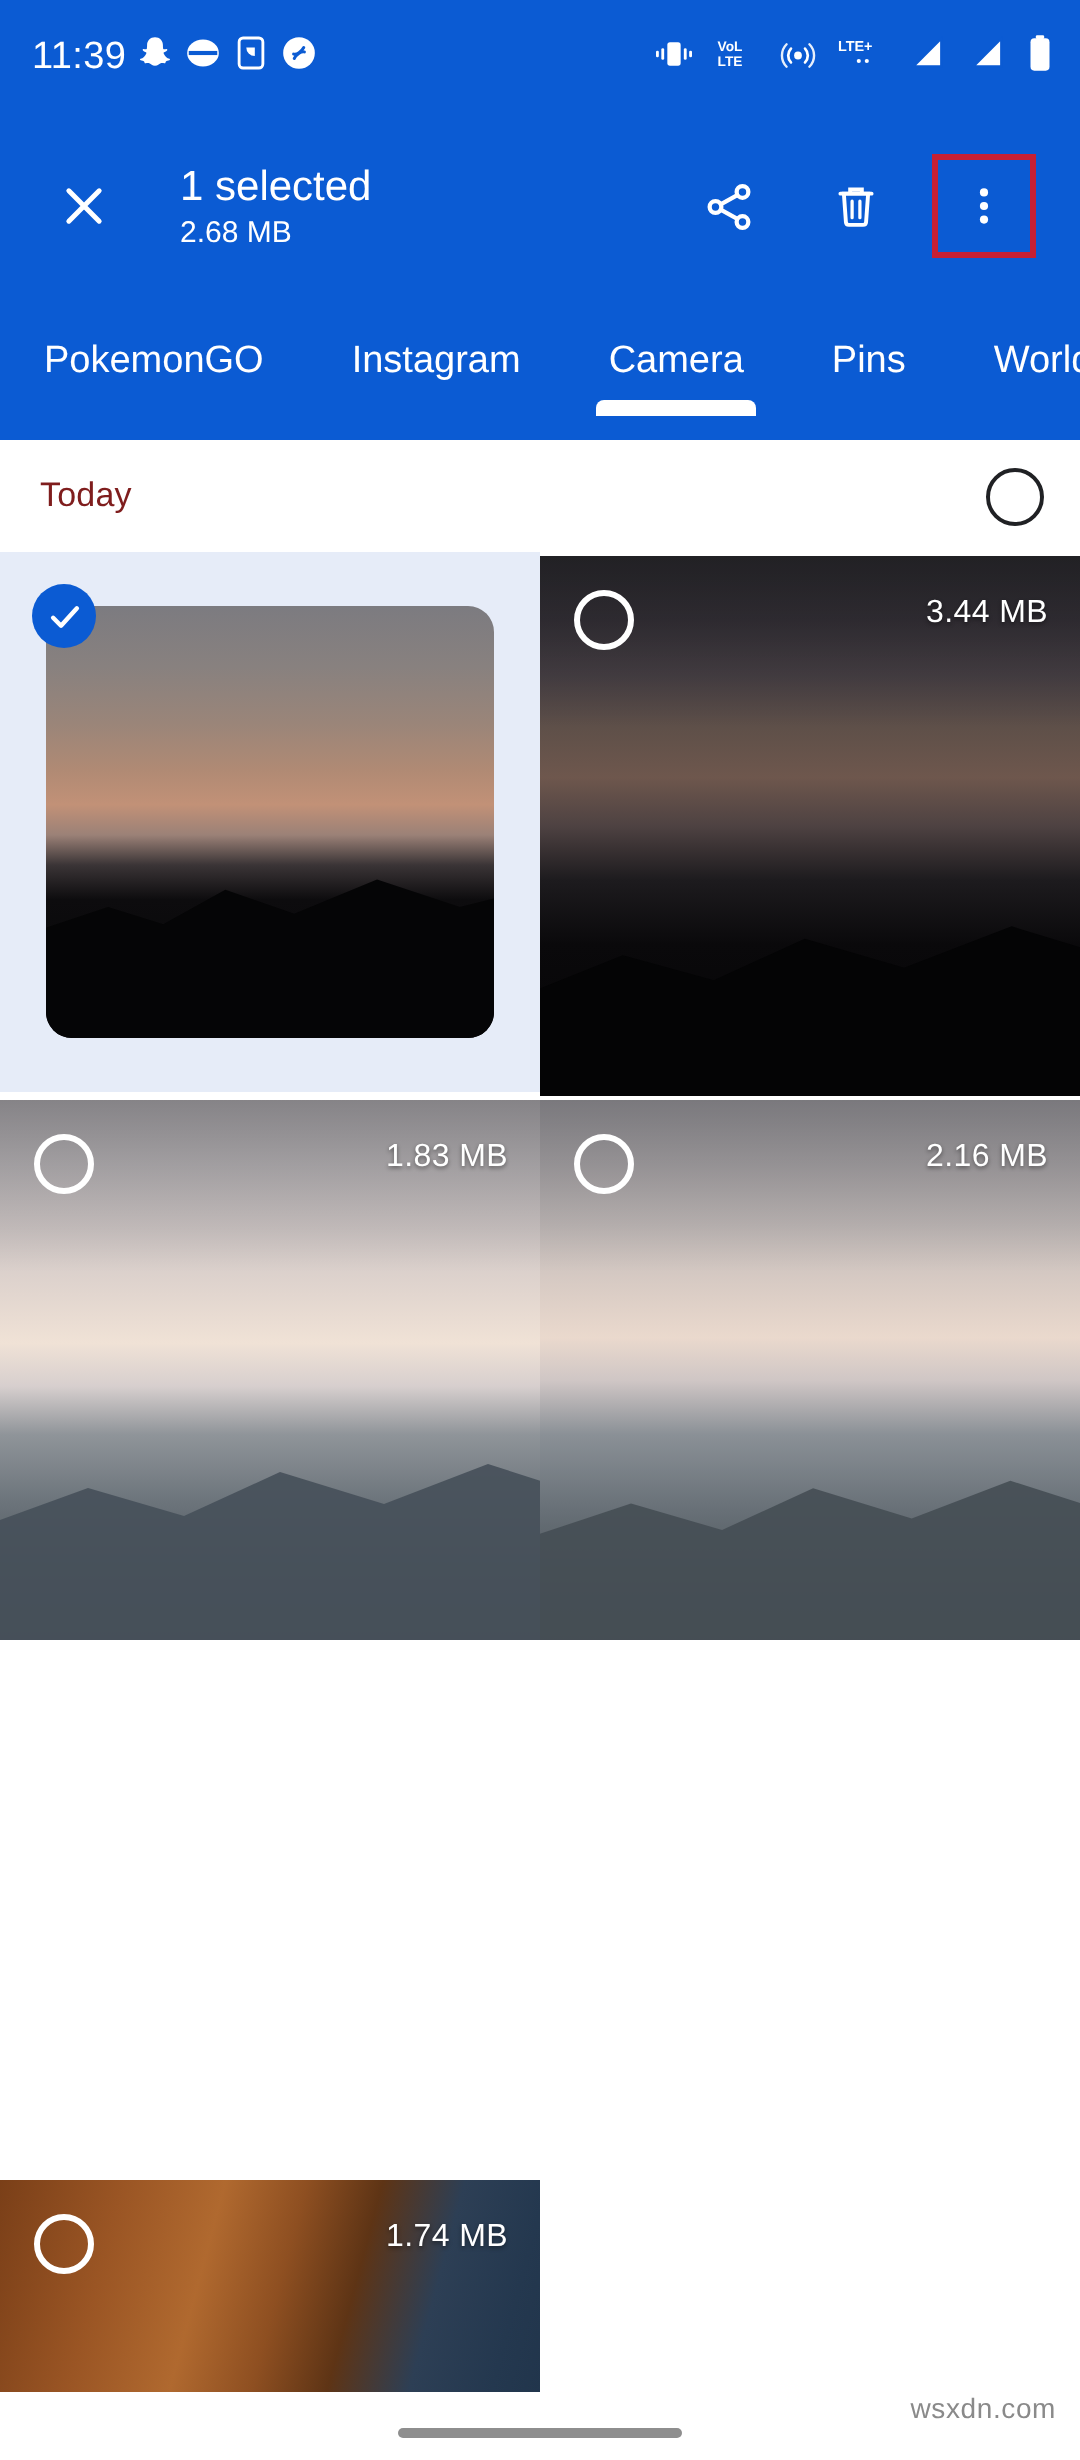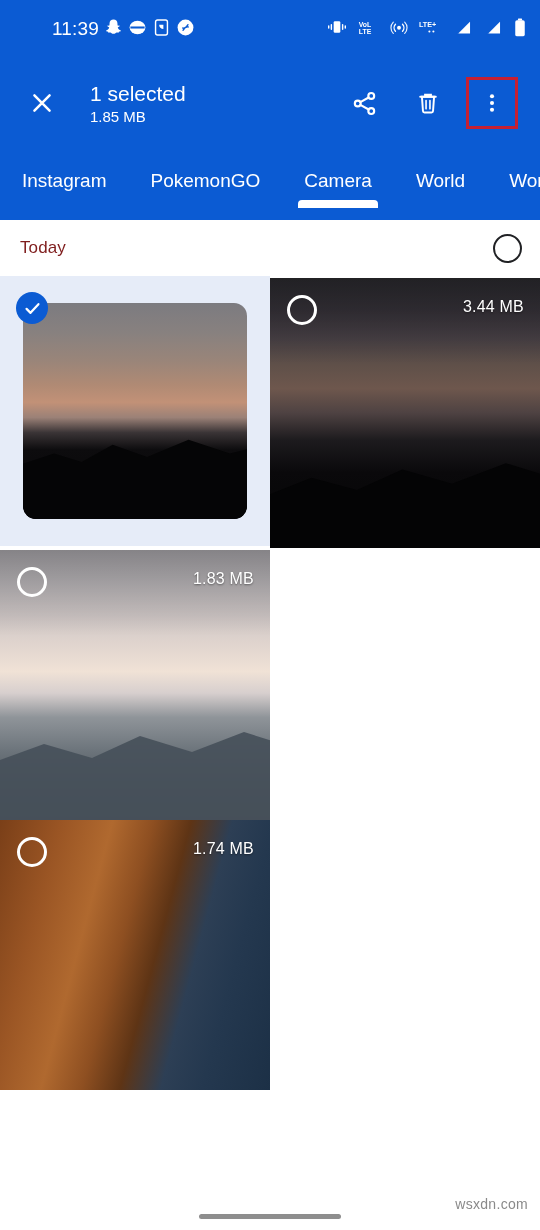--- a/index.html
+++ b/index.html
@@ -17,21 +17,21 @@
   }
 
   
   .status-bar {
     height:58px;
     background:var(--brand);
     display:flex; align-items:center;
     padding:0 14px 0 16px;
     color:#fff;
   }
-  .status-left { display:flex; align-items:center; gap:5px;margin-left:36px; }
+  .status-left { display:flex; align-items:center; gap:5px; }
   .status-right { display:flex; align-items:center; gap:11px; margin-left:auto; }
   .clock { font-size:19px; letter-spacing:.2px; font-weight:400; }
   .sicon { display:block; }
 
   
   .action-bar {
     height:90px;
     background:var(--brand);
     display:flex; align-items:center;
     padding:0 24px 0 18px;
@@ -287,21 +287,21 @@
   </div>
 
   <div class="action-bar">
     <div class="close-btn">
       <svg width="26" height="26" viewBox="0 0 24 24">
           <path d="M5 5l14 14M19 5L5 19" stroke="#fff" stroke-width="2.3" stroke-linecap="round"></path>
         </svg>
     </div>
     <div class="sel-text">
       <span class="sel-count">1 selected</span>
-      <span class="sel-size">1.85 MB</span>
+      <span class="sel-size">2.68 MB</span>
     </div>
     <div class="action-icons">
       <div class="act-btn">
         <svg width="27" height="27" viewBox="0 0 24 24">
             <circle cx="18" cy="5.3" r="2.6" fill="none" stroke="#fff" stroke-width="1.9"></circle>
             <circle cx="6" cy="12" r="2.6" fill="none" stroke="#fff" stroke-width="1.9"></circle>
             <circle cx="18" cy="18.7" r="2.6" fill="none" stroke="#fff" stroke-width="1.9"></circle>
             <path d="M8.3 10.8l7.4-4.1M8.3 13.2l7.4 4.1" stroke="#fff" stroke-width="1.9" stroke-linecap="round"></path>
           </svg>
       </div>
@@ -316,24 +316,24 @@
         <svg width="24" height="24" viewBox="0 0 24 24">
             <circle cx="12" cy="5.2" r="2.05" fill="#fff"></circle>
             <circle cx="12" cy="12" r="2.05" fill="#fff"></circle>
             <circle cx="12" cy="18.8" r="2.05" fill="#fff"></circle>
           </svg>
       </div>
     </div>
   </div>
 
   <div class="tab-bar">
+    <div class="tab">PokemonGO</div>
     <div class="tab">Instagram</div>
-    <div class="tab">PokemonGO</div>
     <div class="tab active">Camera</div>
-    <div class="tab">World</div>
+    <div class="tab">Pins</div>
     <div class="tab">World of Airports</div>
   </div>
 
   <div class="section-head">
     <span class="section-title">Today</span>
     <span class="sel-circle"></span>
   </div>
 
   <div class="grid">
 
@@ -366,20 +366,30 @@
       <div class="photo ph-d">
         <svg class="ridge" viewBox="0 0 270 58" preserveAspectRatio="none" style="bottom:0;height:116px">
           <path d="M0 28 L22 20 L46 27 L70 16 L96 24 L122 14 L150 23 L178 16 L206 24 L232 18 L256 25 L270 21 L270 58 L0 58 Z" fill="#46505a" opacity=".92"></path>
         </svg>
       </div>
       <div class="ph-shade-top"></div>
       <div class="ring"></div>
       <div class="size-label">1.83 MB</div>
     </div>
 
+    <div class="cell row-gap">
+      <div class="photo ph-e">
+        <svg class="ridge" viewBox="0 0 270 58" preserveAspectRatio="none" style="bottom:0;height:110px">
+          <path d="M0 30 L24 22 L48 29 L72 18 L98 26 L124 16 L152 25 L180 18 L208 26 L234 20 L258 27 L270 23 L270 58 L0 58 Z" fill="#454e55" opacity=".92"></path>
+        </svg>
+      </div>
+      <div class="ph-shade-top"></div>
+      <div class="ring"></div>
+      <div class="size-label">2.16 MB</div>
+    </div>
 
     <div class="empty-cell row-gap"></div>
   </div>
 
 
   <div class="grid">
     <div class="cell">
       <div class="photo ph-f"></div>
       <div class="ring"></div>
       <div class="size-label">1.74 MB</div>

